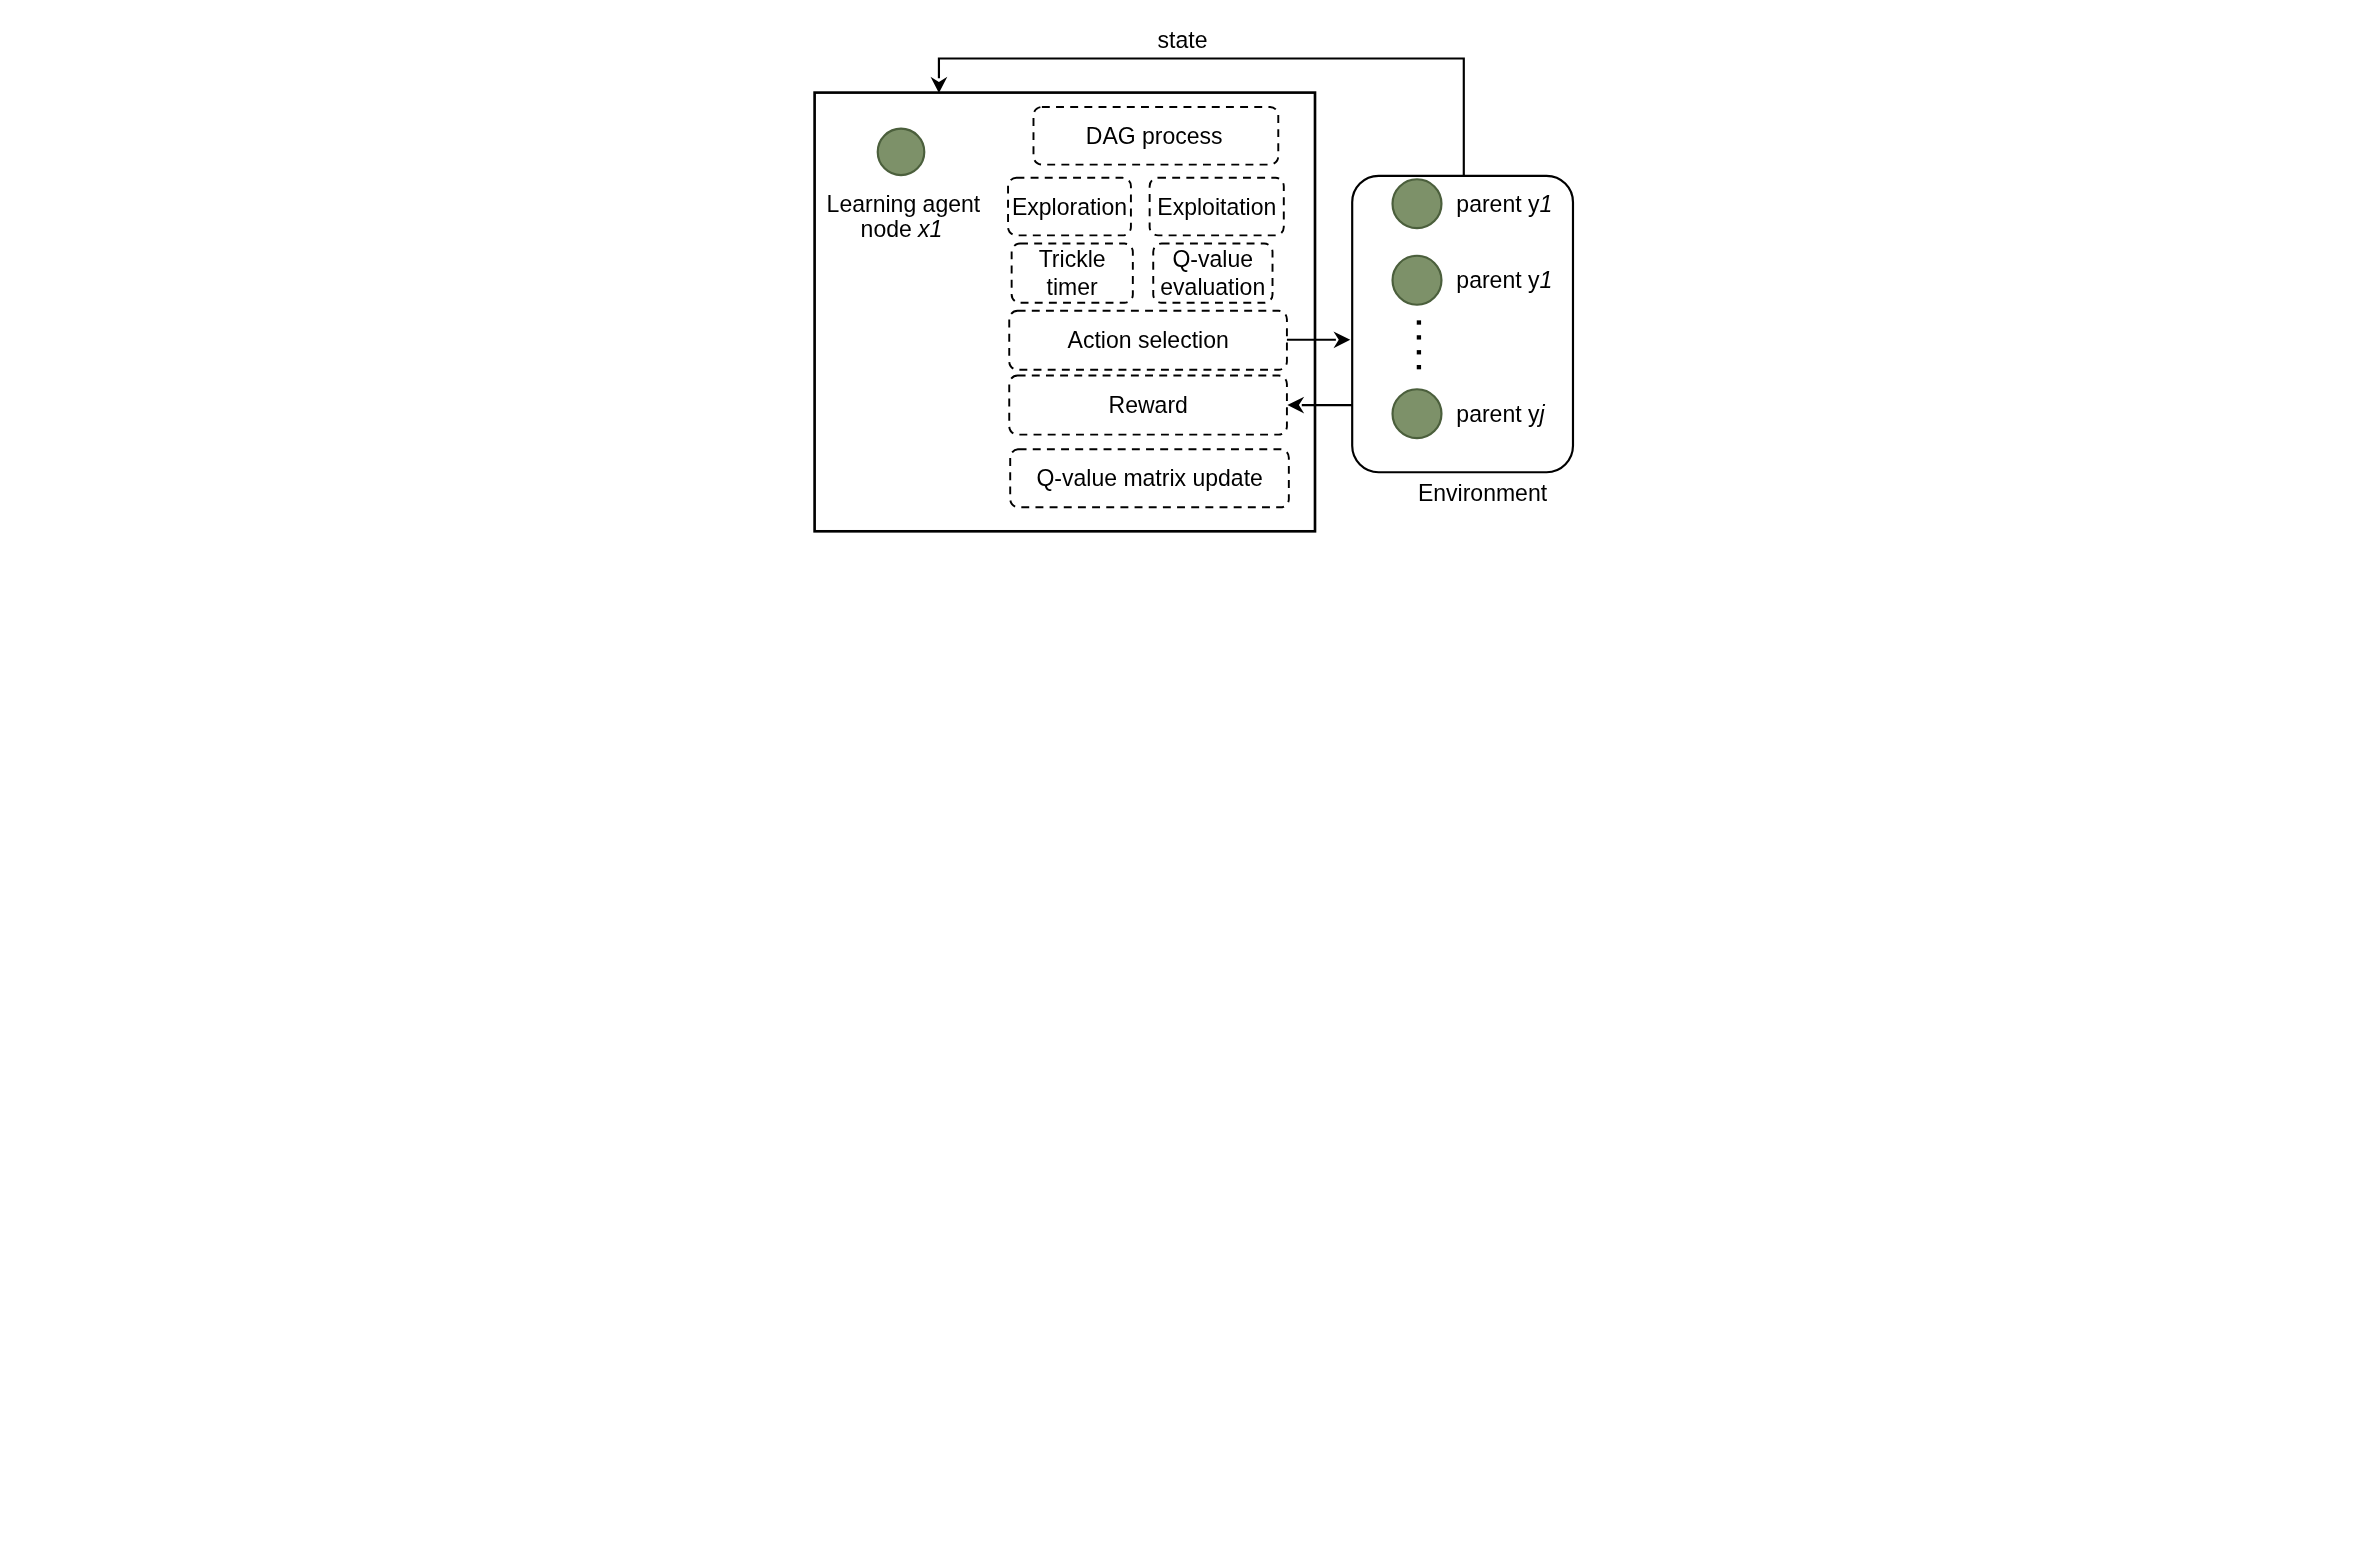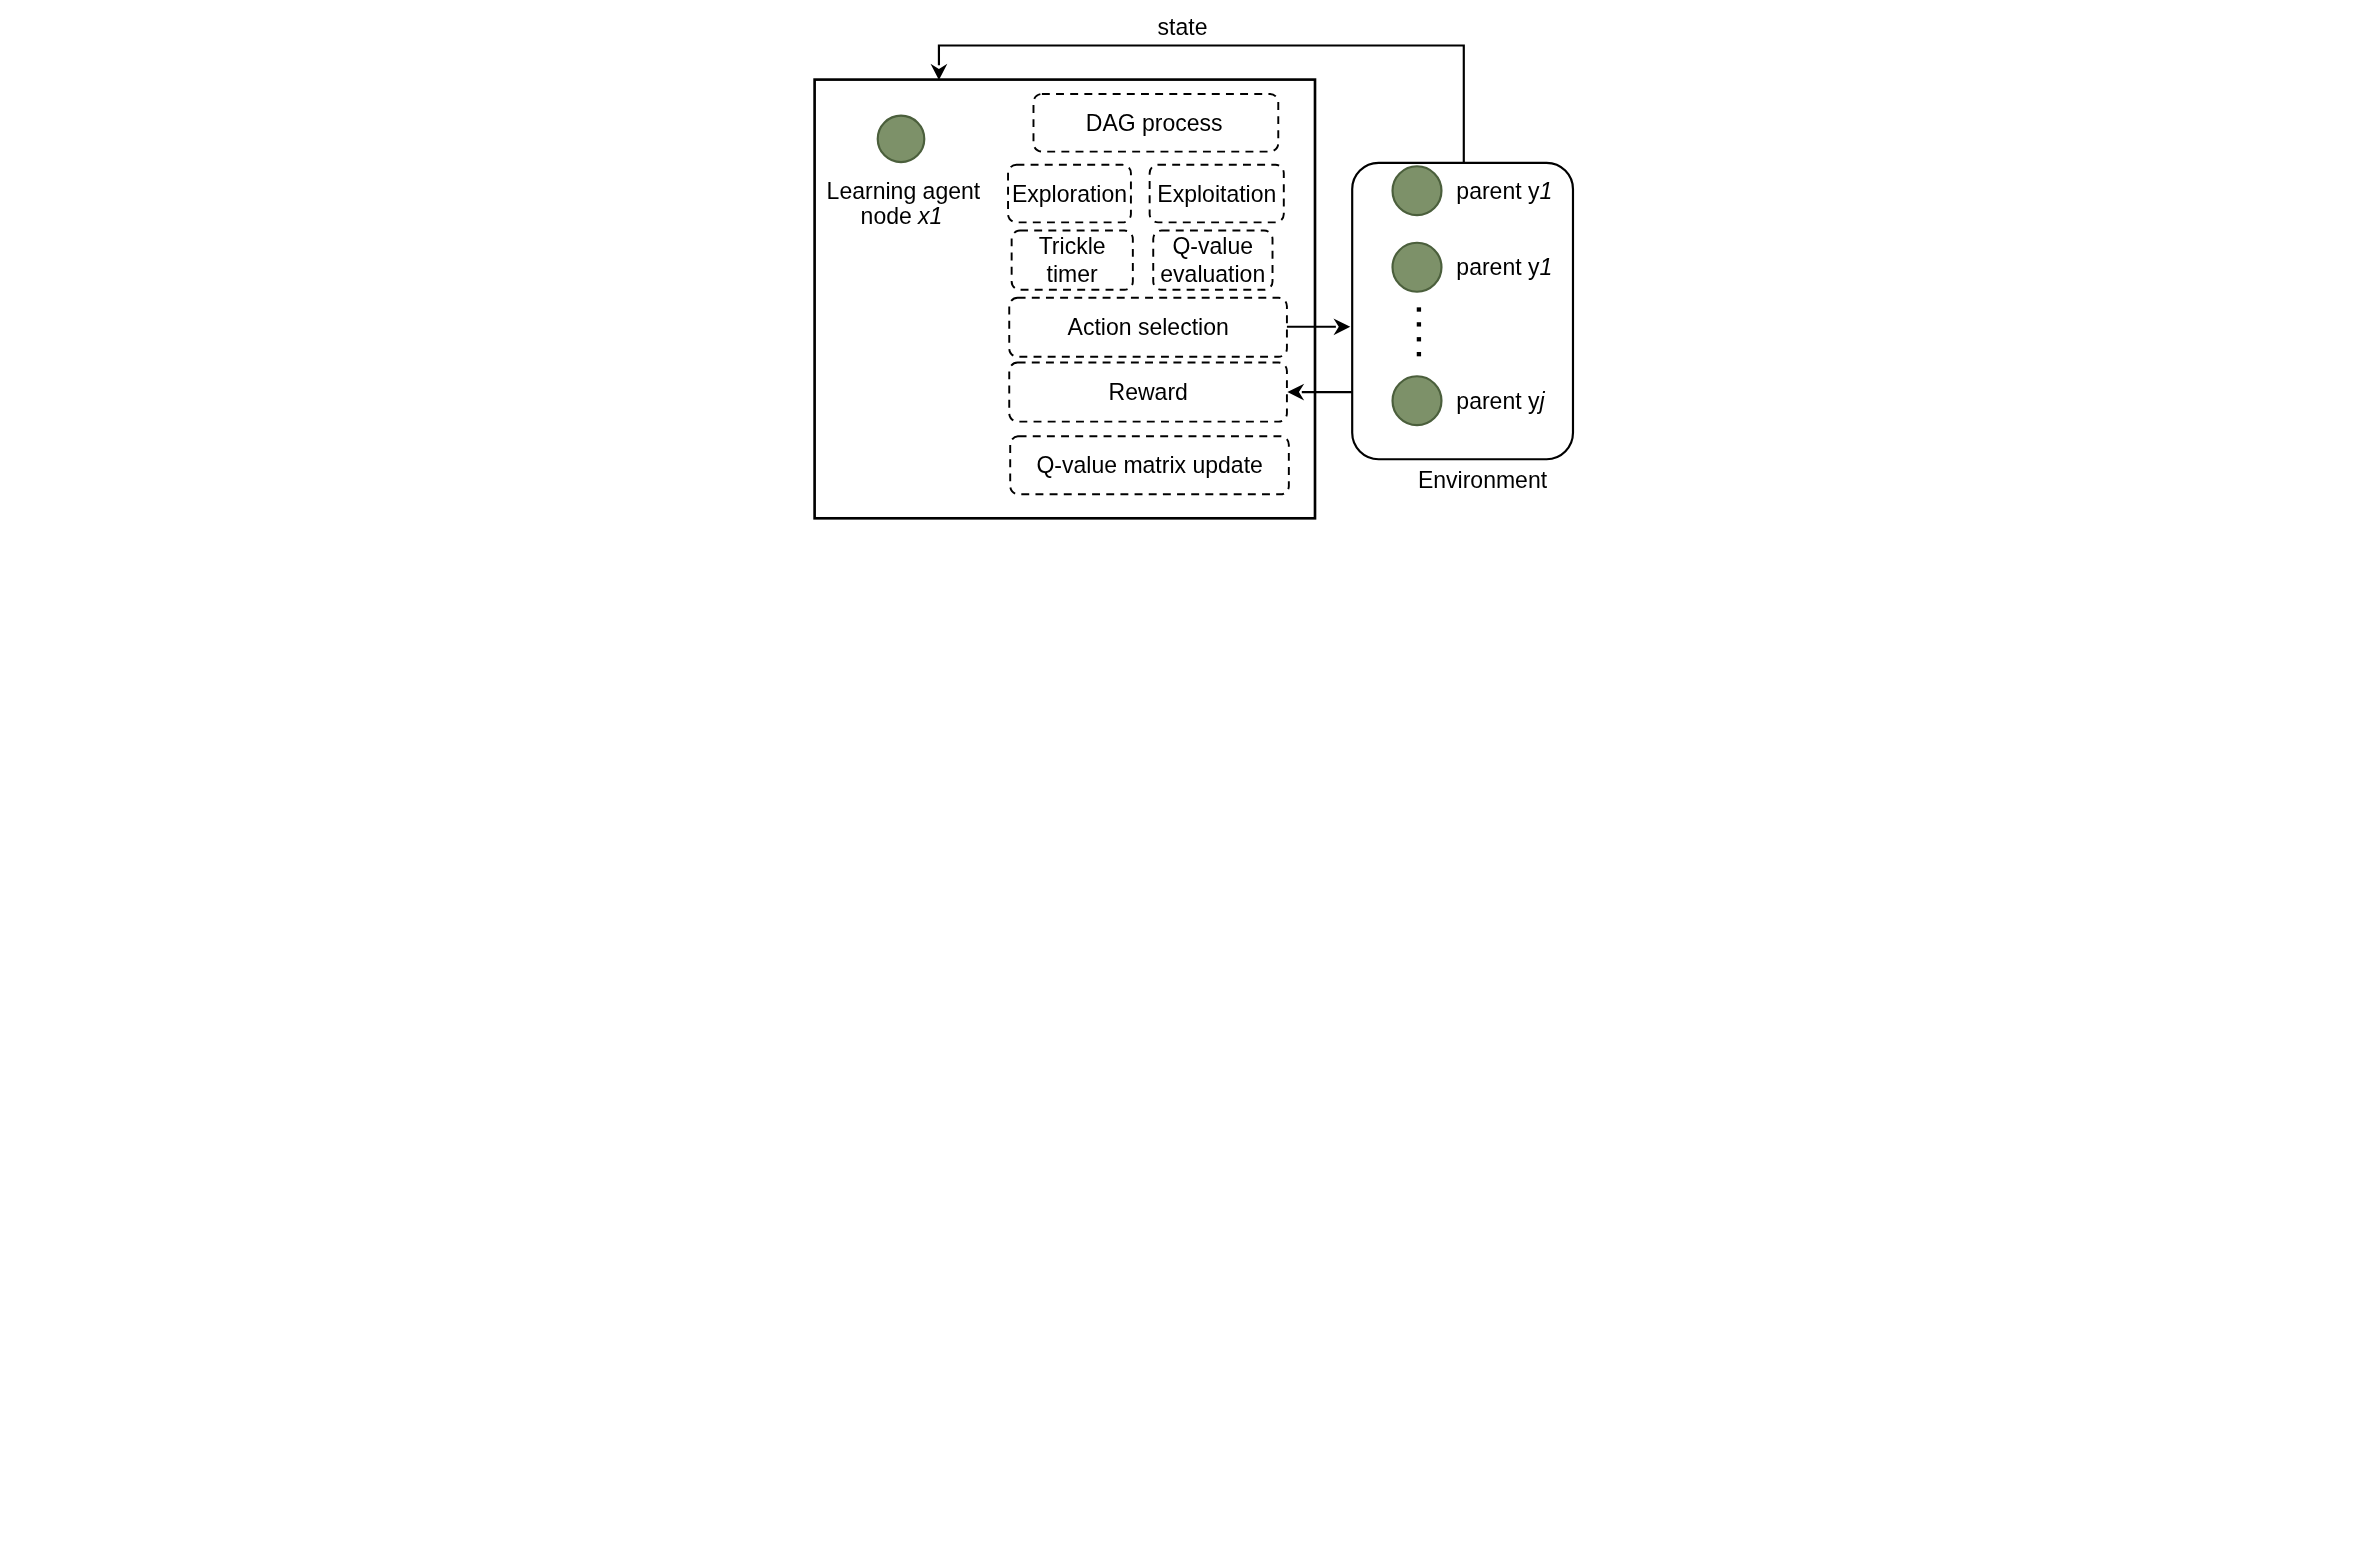--- a/index.html
+++ b/index.html
@@ -4,21 +4,21 @@
 <style>
   html, body {
     margin: 0;
     padding: 0;
     background: #ffffff;
     font-family: "Liberation Sans", sans-serif;
   }
   .diagram-wrap {
     width: 792px;
     max-width: 100%;
-    margin: 4px auto;
+    margin: 17px auto;
     padding: 5.8px 0;
   }
   svg { display: block; width: 100%; height: auto; }
   .solid-box { fill: #ffffff; stroke: #000000; stroke-width: 11; }
   .env-box   { fill: #ffffff; stroke: #000000; stroke-width: 9; }
   .dashed-box {
     fill: none;
     stroke: #000000;
     stroke-width: 8;
     stroke-dasharray: 33 26;

